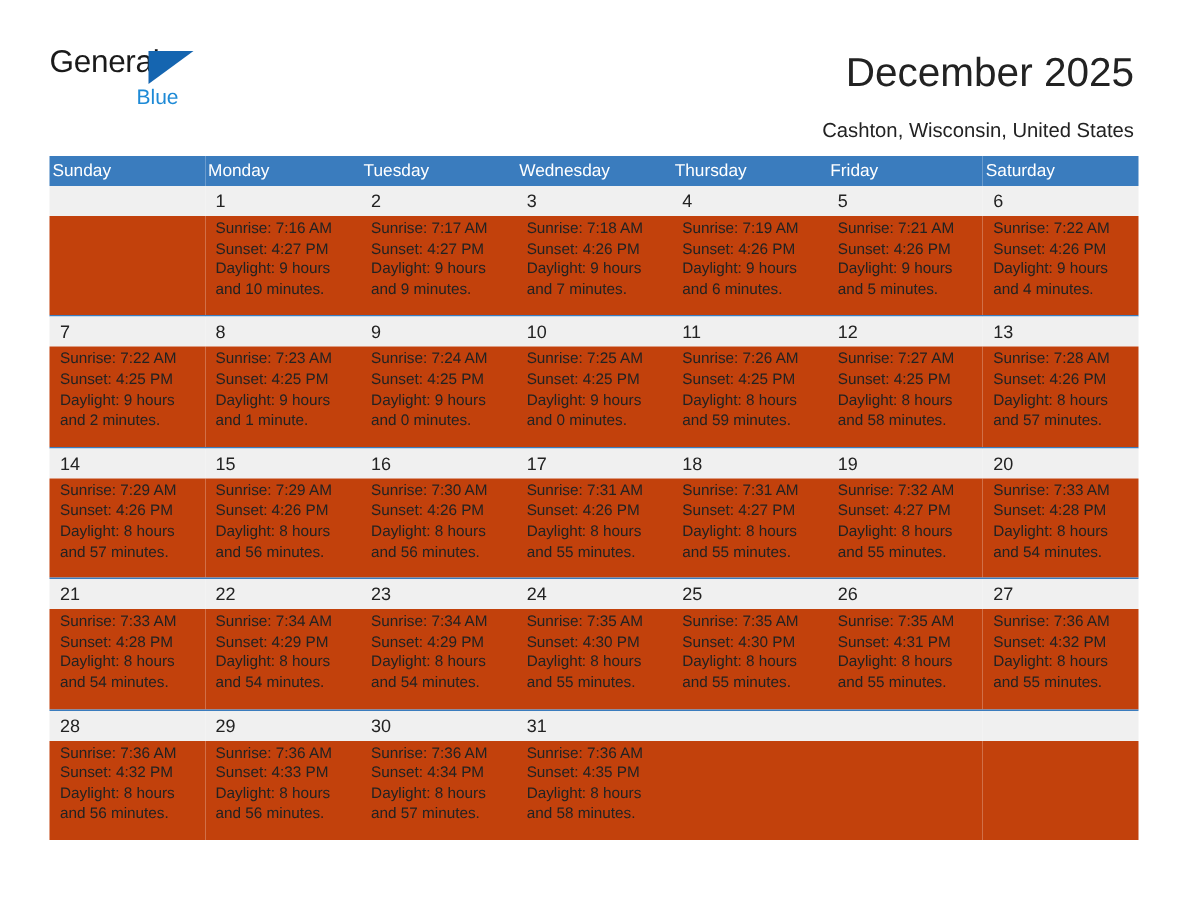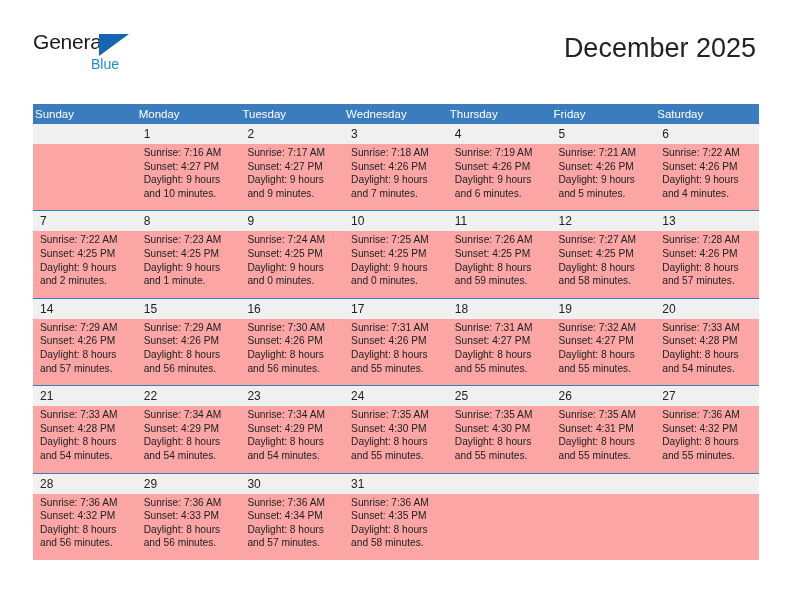--- a/index.html
+++ b/index.html
@@ -106,21 +106,21 @@
     color: #222222;
     padding: 3px 0 3px 7px;
     height: 12px;
     vertical-align: top;
     border: none;
   }
   .daynum-row td.empty {
     background: #f0f0f0;
   }
   .detail-row td {
-    background: #fca5a5;
+    background: #c2410c;
     font-size: 10.2px;
     line-height: 13.6px;
     color: #222222;
     padding: 2px 6px 10px 7px;
     vertical-align: top;
     border: none;
   }
   .week-sep td {
     padding: 0;
     height: 1px;
@@ -144,20 +144,21 @@
 
 <div class="page">
 
   <div class="top">
     <div class="logo">
       <span class="logo-general">General</span>
       <span class="logo-tri"></span>
       <span class="logo-blue">Blue</span>
     </div>
     <div class="title">December 2025</div>
+    <div class="subtitle">Cashton, Wisconsin, United States</div>
   </div>
 
   <table class="cal">
     <thead>
       <tr>
         <th>Sunday</th>
         <th>Monday</th>
         <th>Tuesday</th>
         <th>Wednesday</th>
         <th>Thursday</th>

